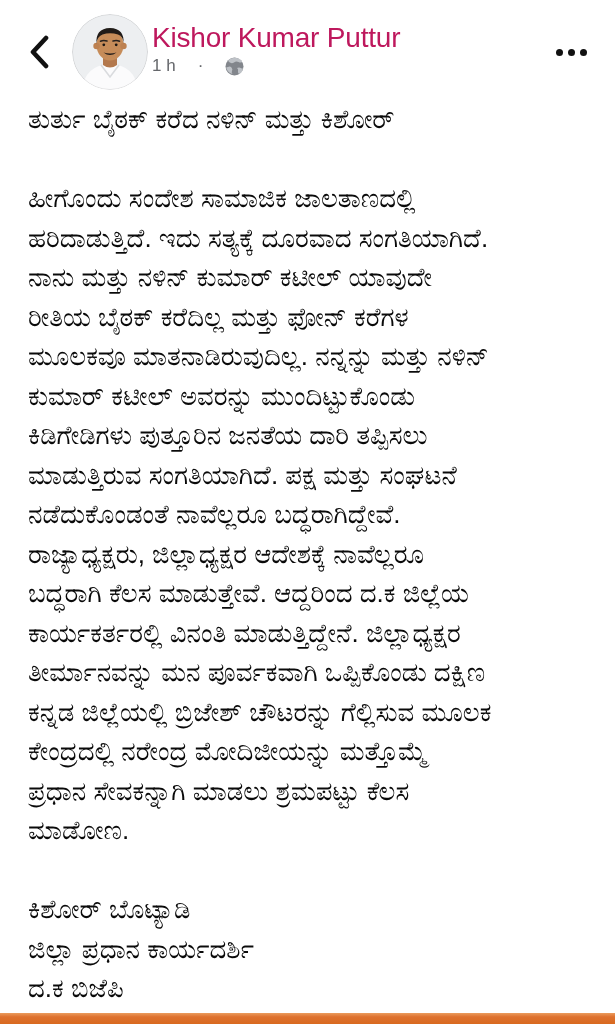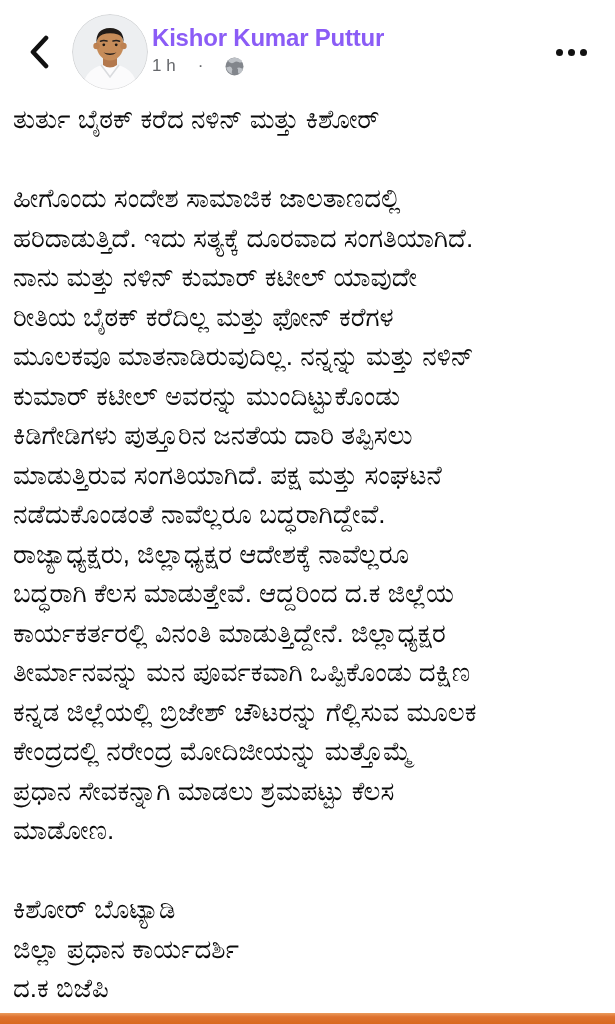--- a/index.html
+++ b/index.html
@@ -34,23 +34,23 @@
     width: 76px; height: 76px;
     border-radius: 50%;
     overflow: hidden;
     cursor: pointer;
   }
   .head-text {
     position: absolute;
     left: 152px; top: 24px;
   }
   .author-name {
-    font-size: 24px;
-    font-weight: 700;
-    color: #8b5cf6;
+    font-size: 28px;
+    font-weight: 400;
+    color: #be185d;
     letter-spacing: -0.2px;
     line-height: 28px;
     cursor: pointer;
   }
   .meta-row {
     margin-top: 4px;
     display: flex;
     align-items: center;
     gap: 22px;
     font-size: 17px;
@@ -66,21 +66,21 @@
     cursor: pointer;
   }
   .more-button .dot {
     width: 7px; height: 7px;
     border-radius: 50%;
     background: #111111;
   }
 
   
   .post-text {
-    margin: 0 22px 0 13px;
+    margin: 0 22px 0 28px;
     font-size: 26px;
     line-height: 39.5px;
     color: #0a0a0a;
     white-space: pre-line;
     letter-spacing: 0;
   }
 
   
   .attachment-strip {
     position: absolute;

